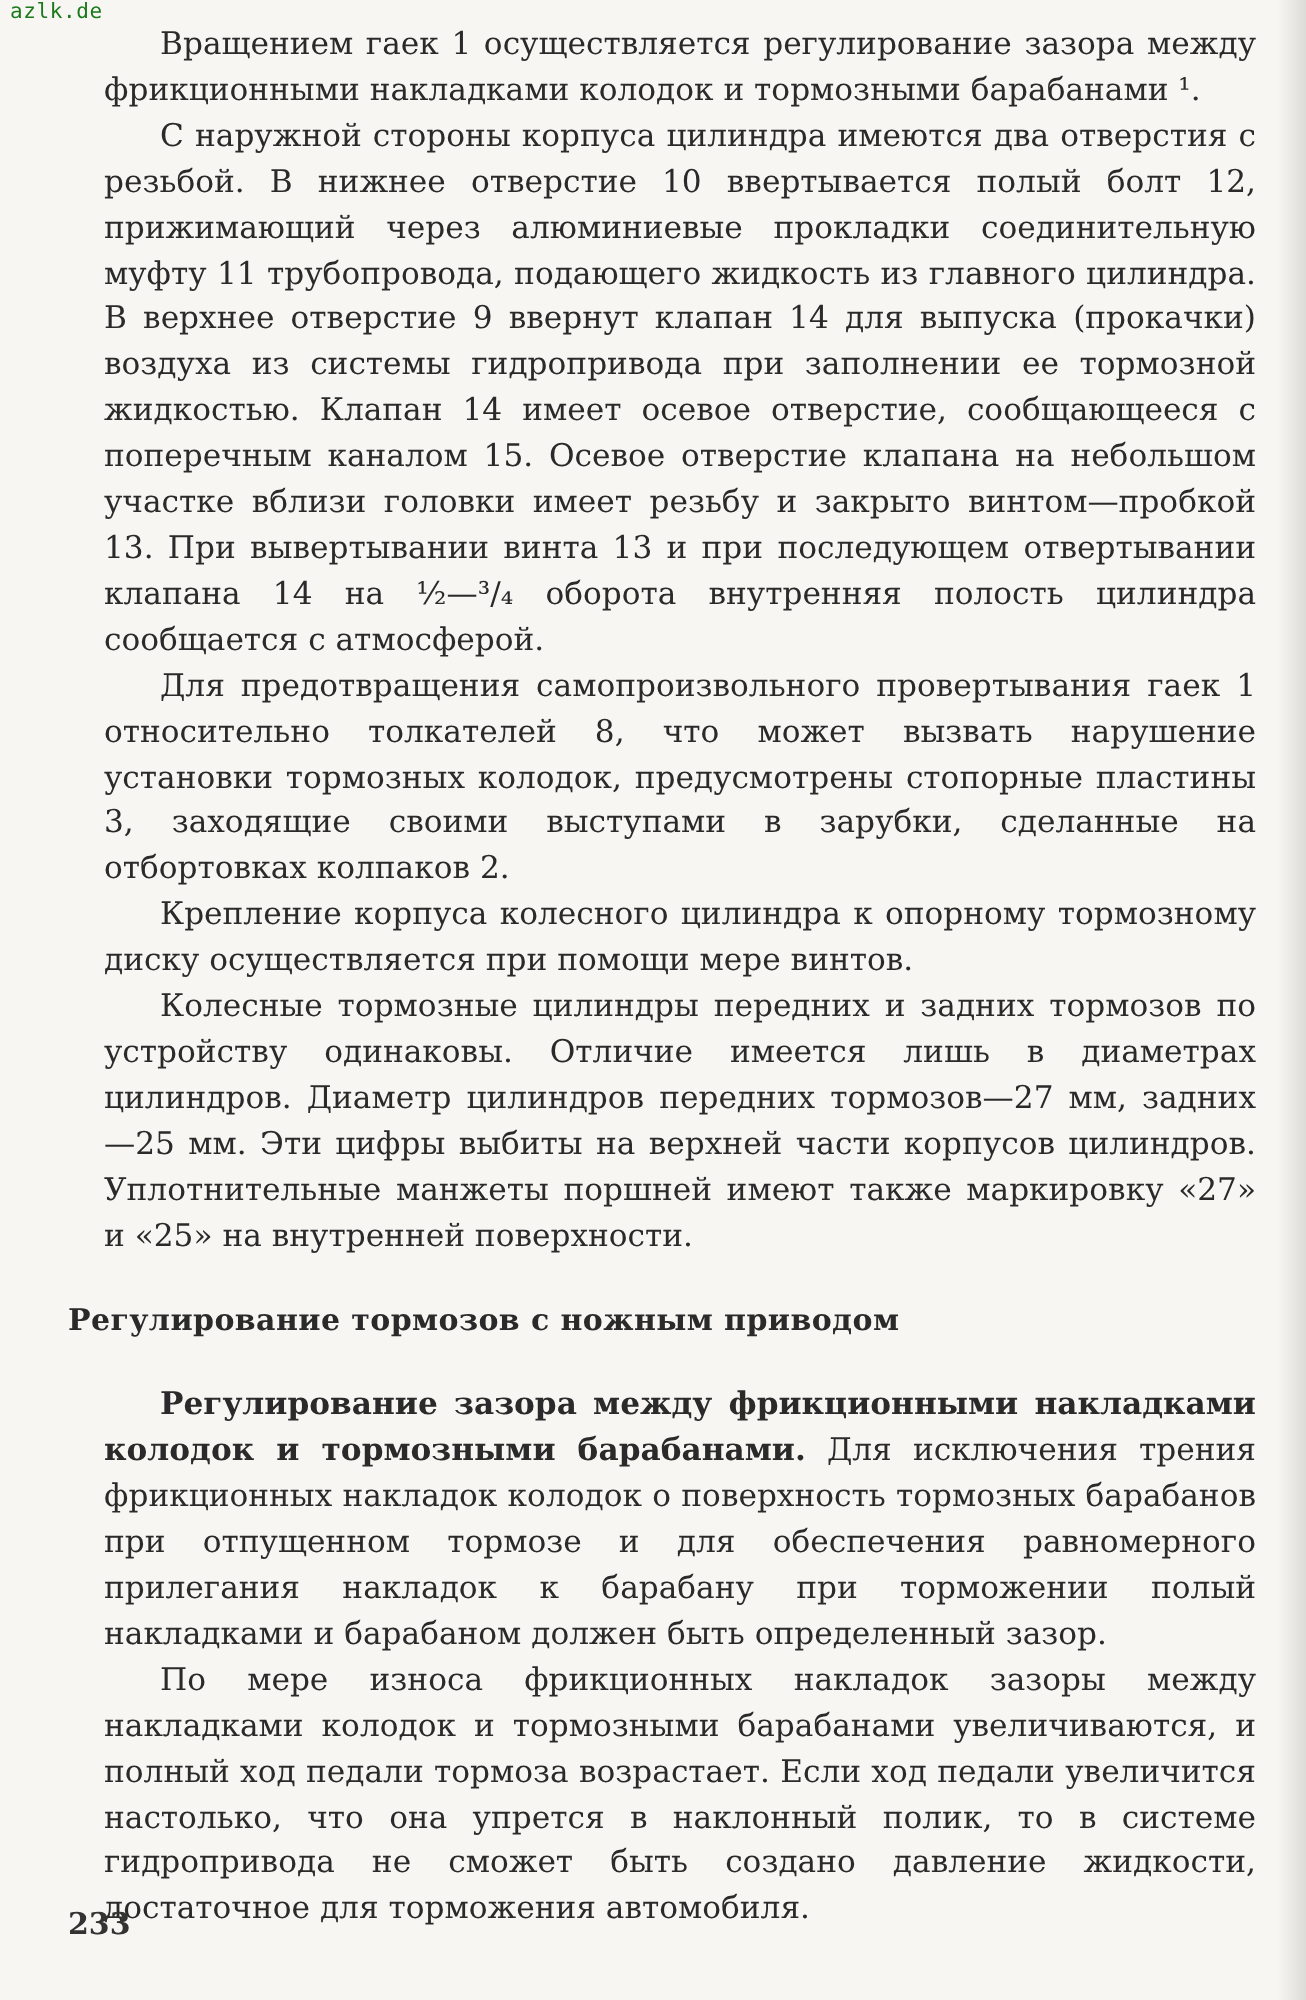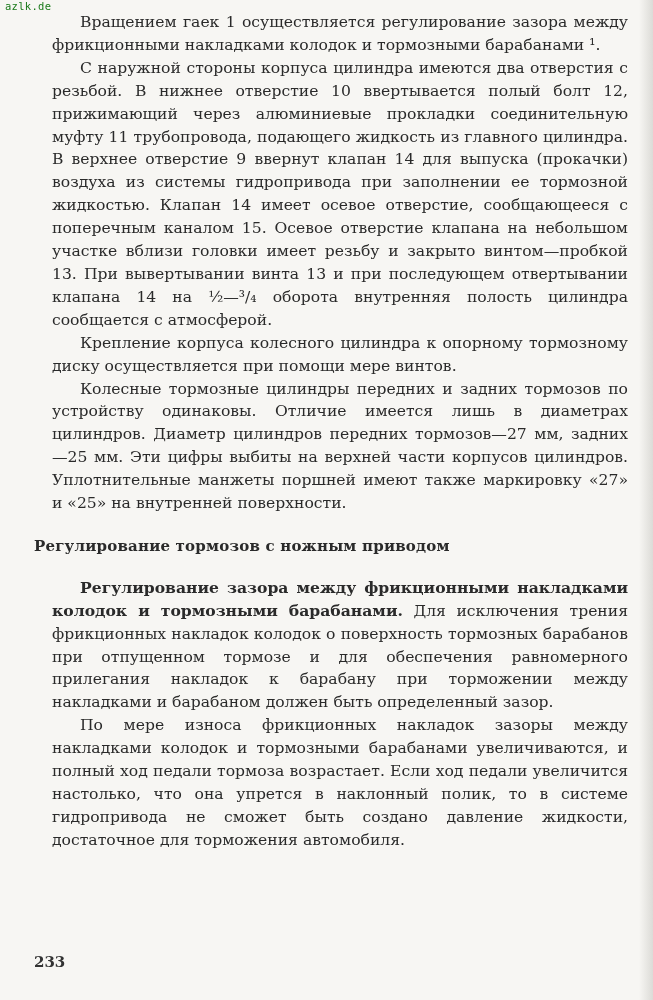--- a/index.html
+++ b/index.html
@@ -39,27 +39,28 @@
 </head>
 <body>
 
 <div class="edge-shade"></div>
 <div class="watermark">azlk.de</div>
 
 <div class="page">
   <div>
     <p class="indent">Вращением гаек 1 осуществляется регулирование зазора между фрикционными накладками колодок и тормозными барабанами ¹.</p>
     <p class="indent">С наружной стороны корпуса цилиндра имеются два отверстия с резьбой. В нижнее отверстие 10 ввертывается полый болт 12, прижимающий через алюминиевые прокладки соединительную муфту 11 трубопровода, подающего жидкость из главного цилиндра. В верхнее отверстие 9 ввернут клапан 14 для выпуска (прокачки) воздуха из системы гидропривода при заполнении ее тормозной жидкостью. Клапан 14 имеет осевое отверстие, сообщающееся с поперечным каналом 15. Осевое отверстие клапана на небольшом участке вблизи головки имеет резьбу и закрыто винтом—пробкой 13. При вывертывании винта 13 и при последующем отвертывании клапана 14 на ½—³/₄ оборота внутренняя полость цилиндра сообщается с атмосферой.</p>
+    <p class="indent">Для предотвращения самопроизвольного провертывания гаек 1 относительно толкателей 8, что может вызвать нарушение установки тормозных колодок, предусмотрены стопорные пластины 3, заходящие своими выступами в зарубки, сделанные на отбортовках колпаков 2.</p>
     <p class="indent">Крепление корпуса колесного цилиндра к опорному тормозному диску осуществляется при помощи мере винтов.</p>
     <p class="indent">Колесные тормозные цилиндры передних и задних тормозов по устройству одинаковы. Отличие имеется лишь в диаметрах цилиндров. Диаметр цилиндров передних тормозов—27 мм, задних—25 мм. Эти цифры выбиты на верхней части корпусов цилиндров. Уплотнительные манжеты поршней имеют также маркировку «27» и «25» на внутренней поверхности.</p>
   </div>
 
   <div class="heading">Регулирование тормозов с ножным приводом</div>
 
   <div>
-    <p class="indent"><span class="bold">Регулирование зазора между фрикционными накладками колодок и тормозными барабанами.</span><span> Для исключения трения фрикционных накладок колодок о поверхность тормозных барабанов при отпущенном тормозе и для обеспечения равномерного прилегания накладок к барабану при торможении между накладками и барабаном должен быть определенный зазор.</span></p>
+    <p class="indent"><span class="bold">Регулирование зазора между фрикционными накладками колодок и тормозными барабанами.</span><span> Для исключения трения фрикционных накладок колодок о поверхность тормозных барабанов при отпущенном тормозе и для обеспечения равномерного прилегания накладок к барабану при торможении полый накладками и барабаном должен быть определенный зазор.</span></p>
     <p class="indent">По мере износа фрикционных накладок зазоры между накладками колодок и тормозными барабанами увеличиваются, и полный ход педали тормоза возрастает. Если ход педали увеличится настолько, что она упрется в наклонный полик, то в системе гидропривода не сможет быть создано давление жидкости, достаточное для торможения автомобиля.</p>
 
   </div>
 
 </div>
 
 <div class="pagenum">233</div>
 
 </body></html>

